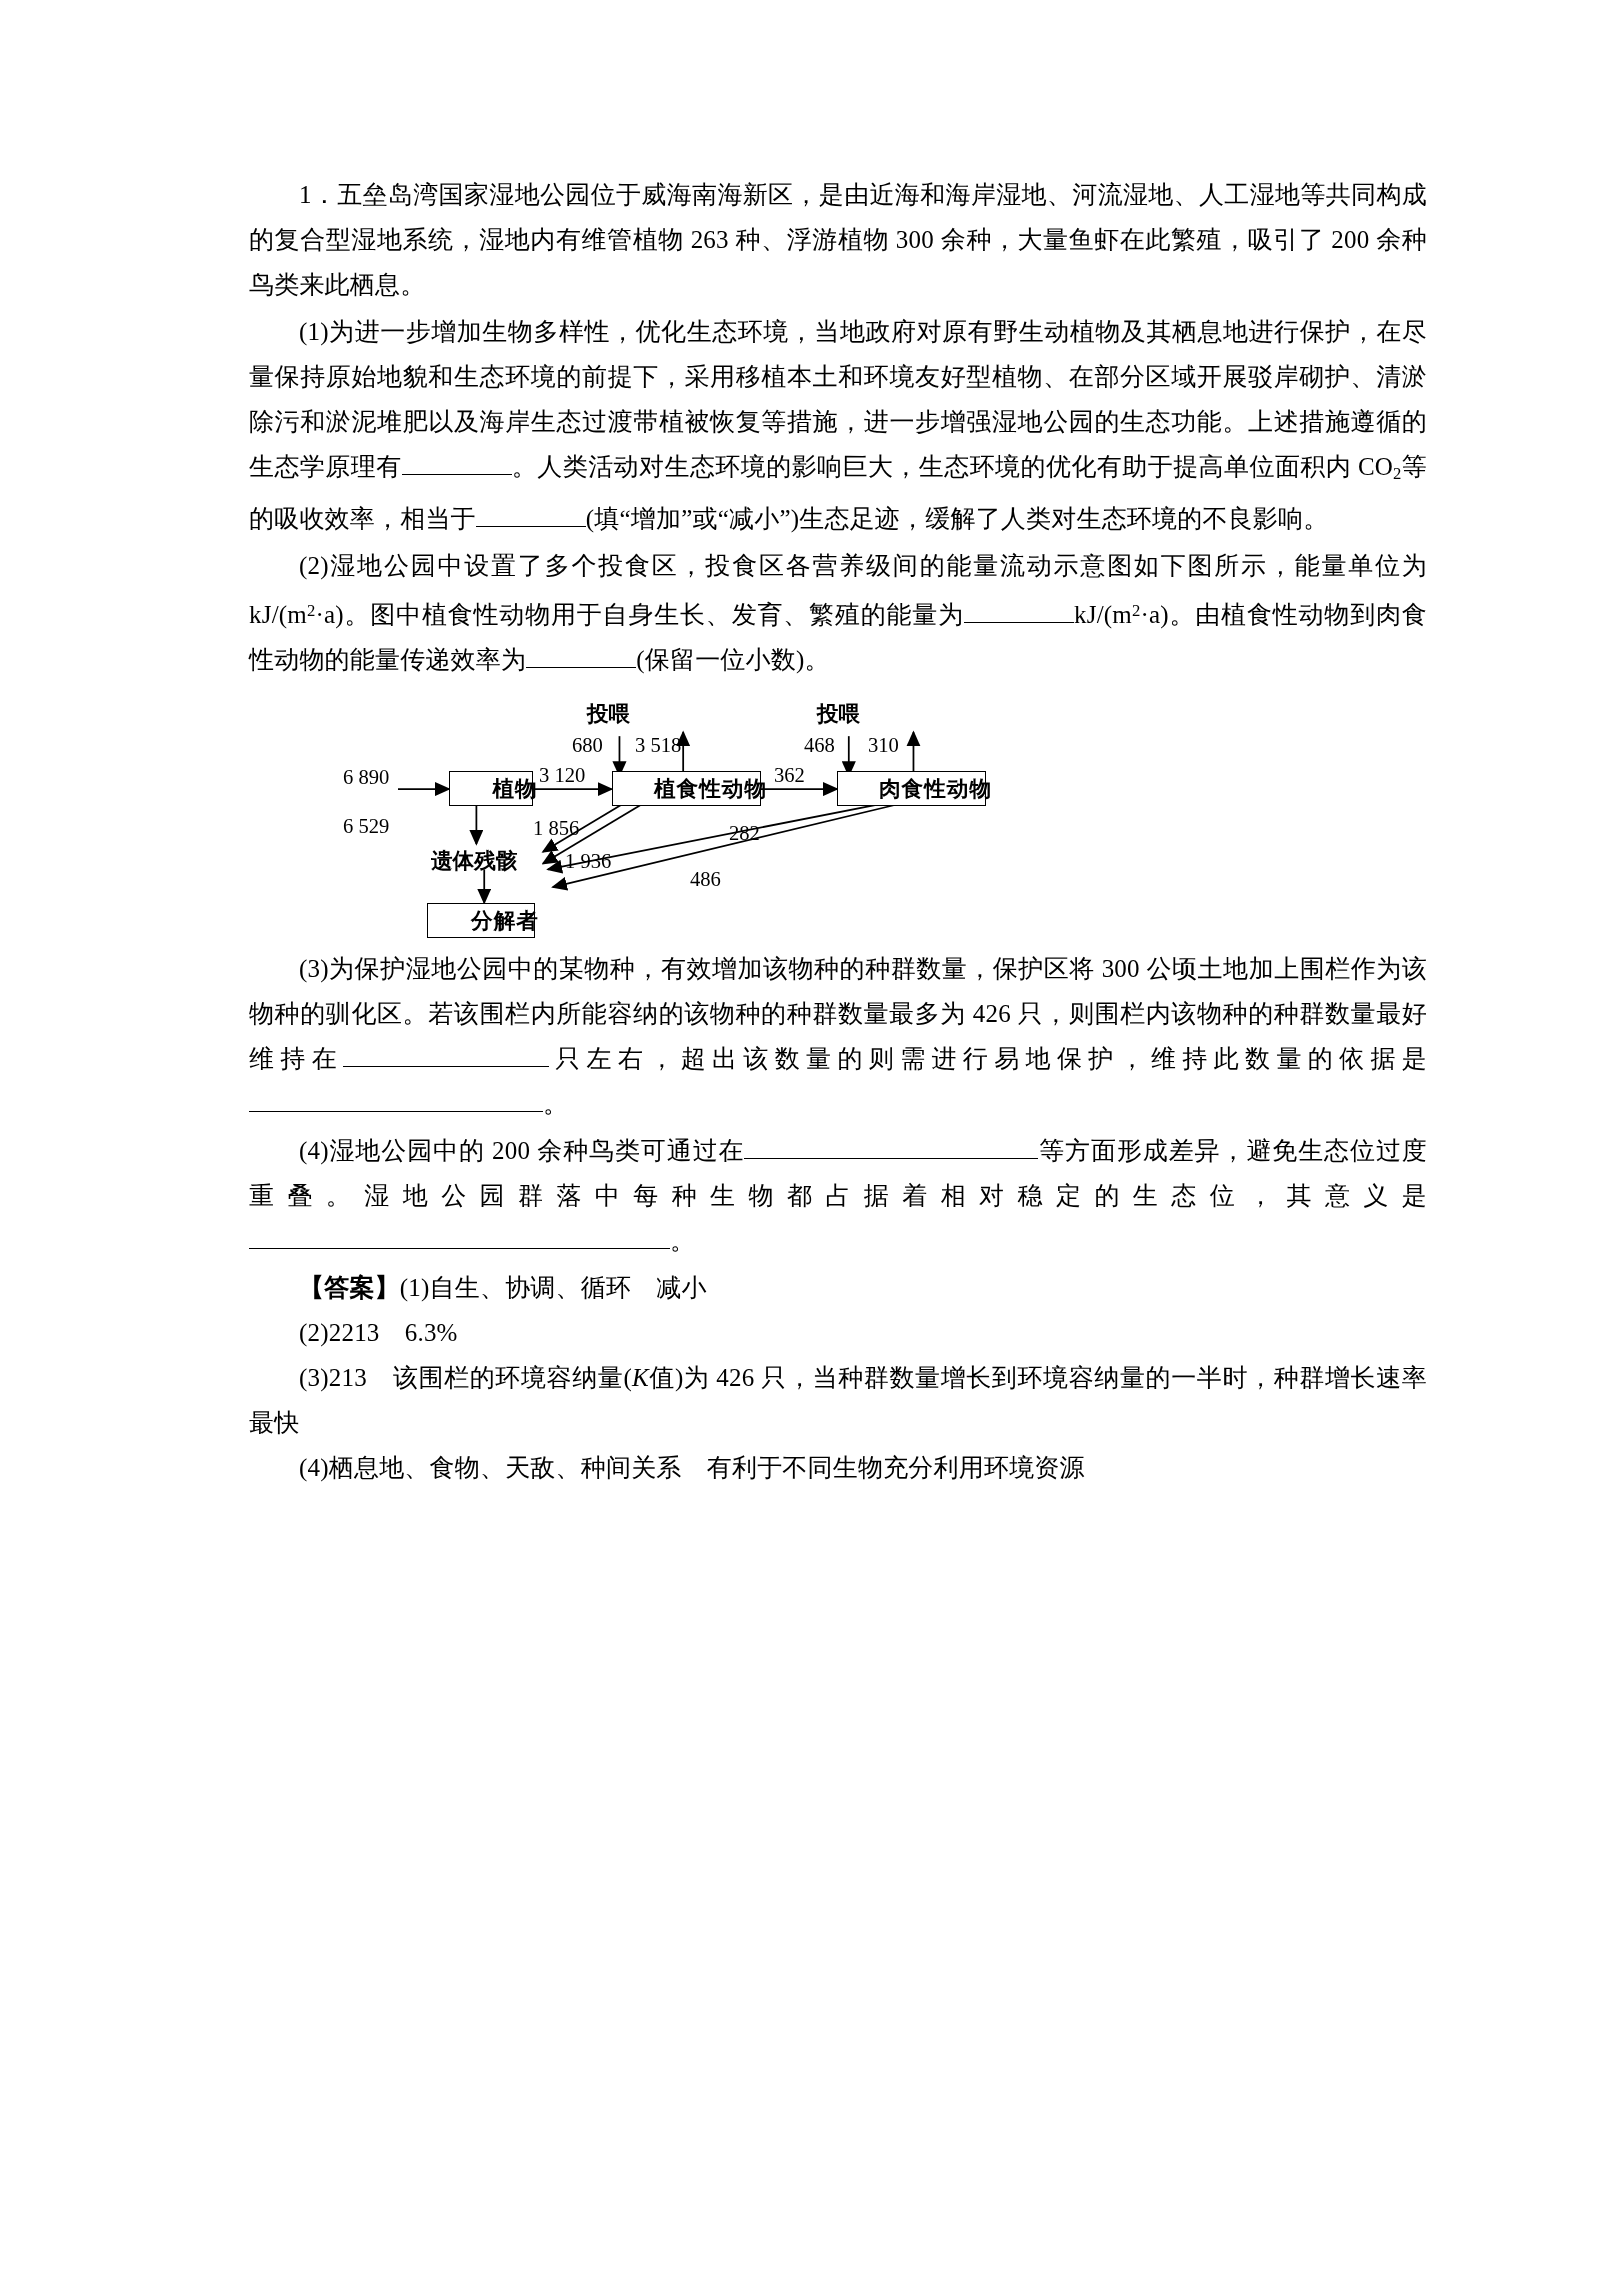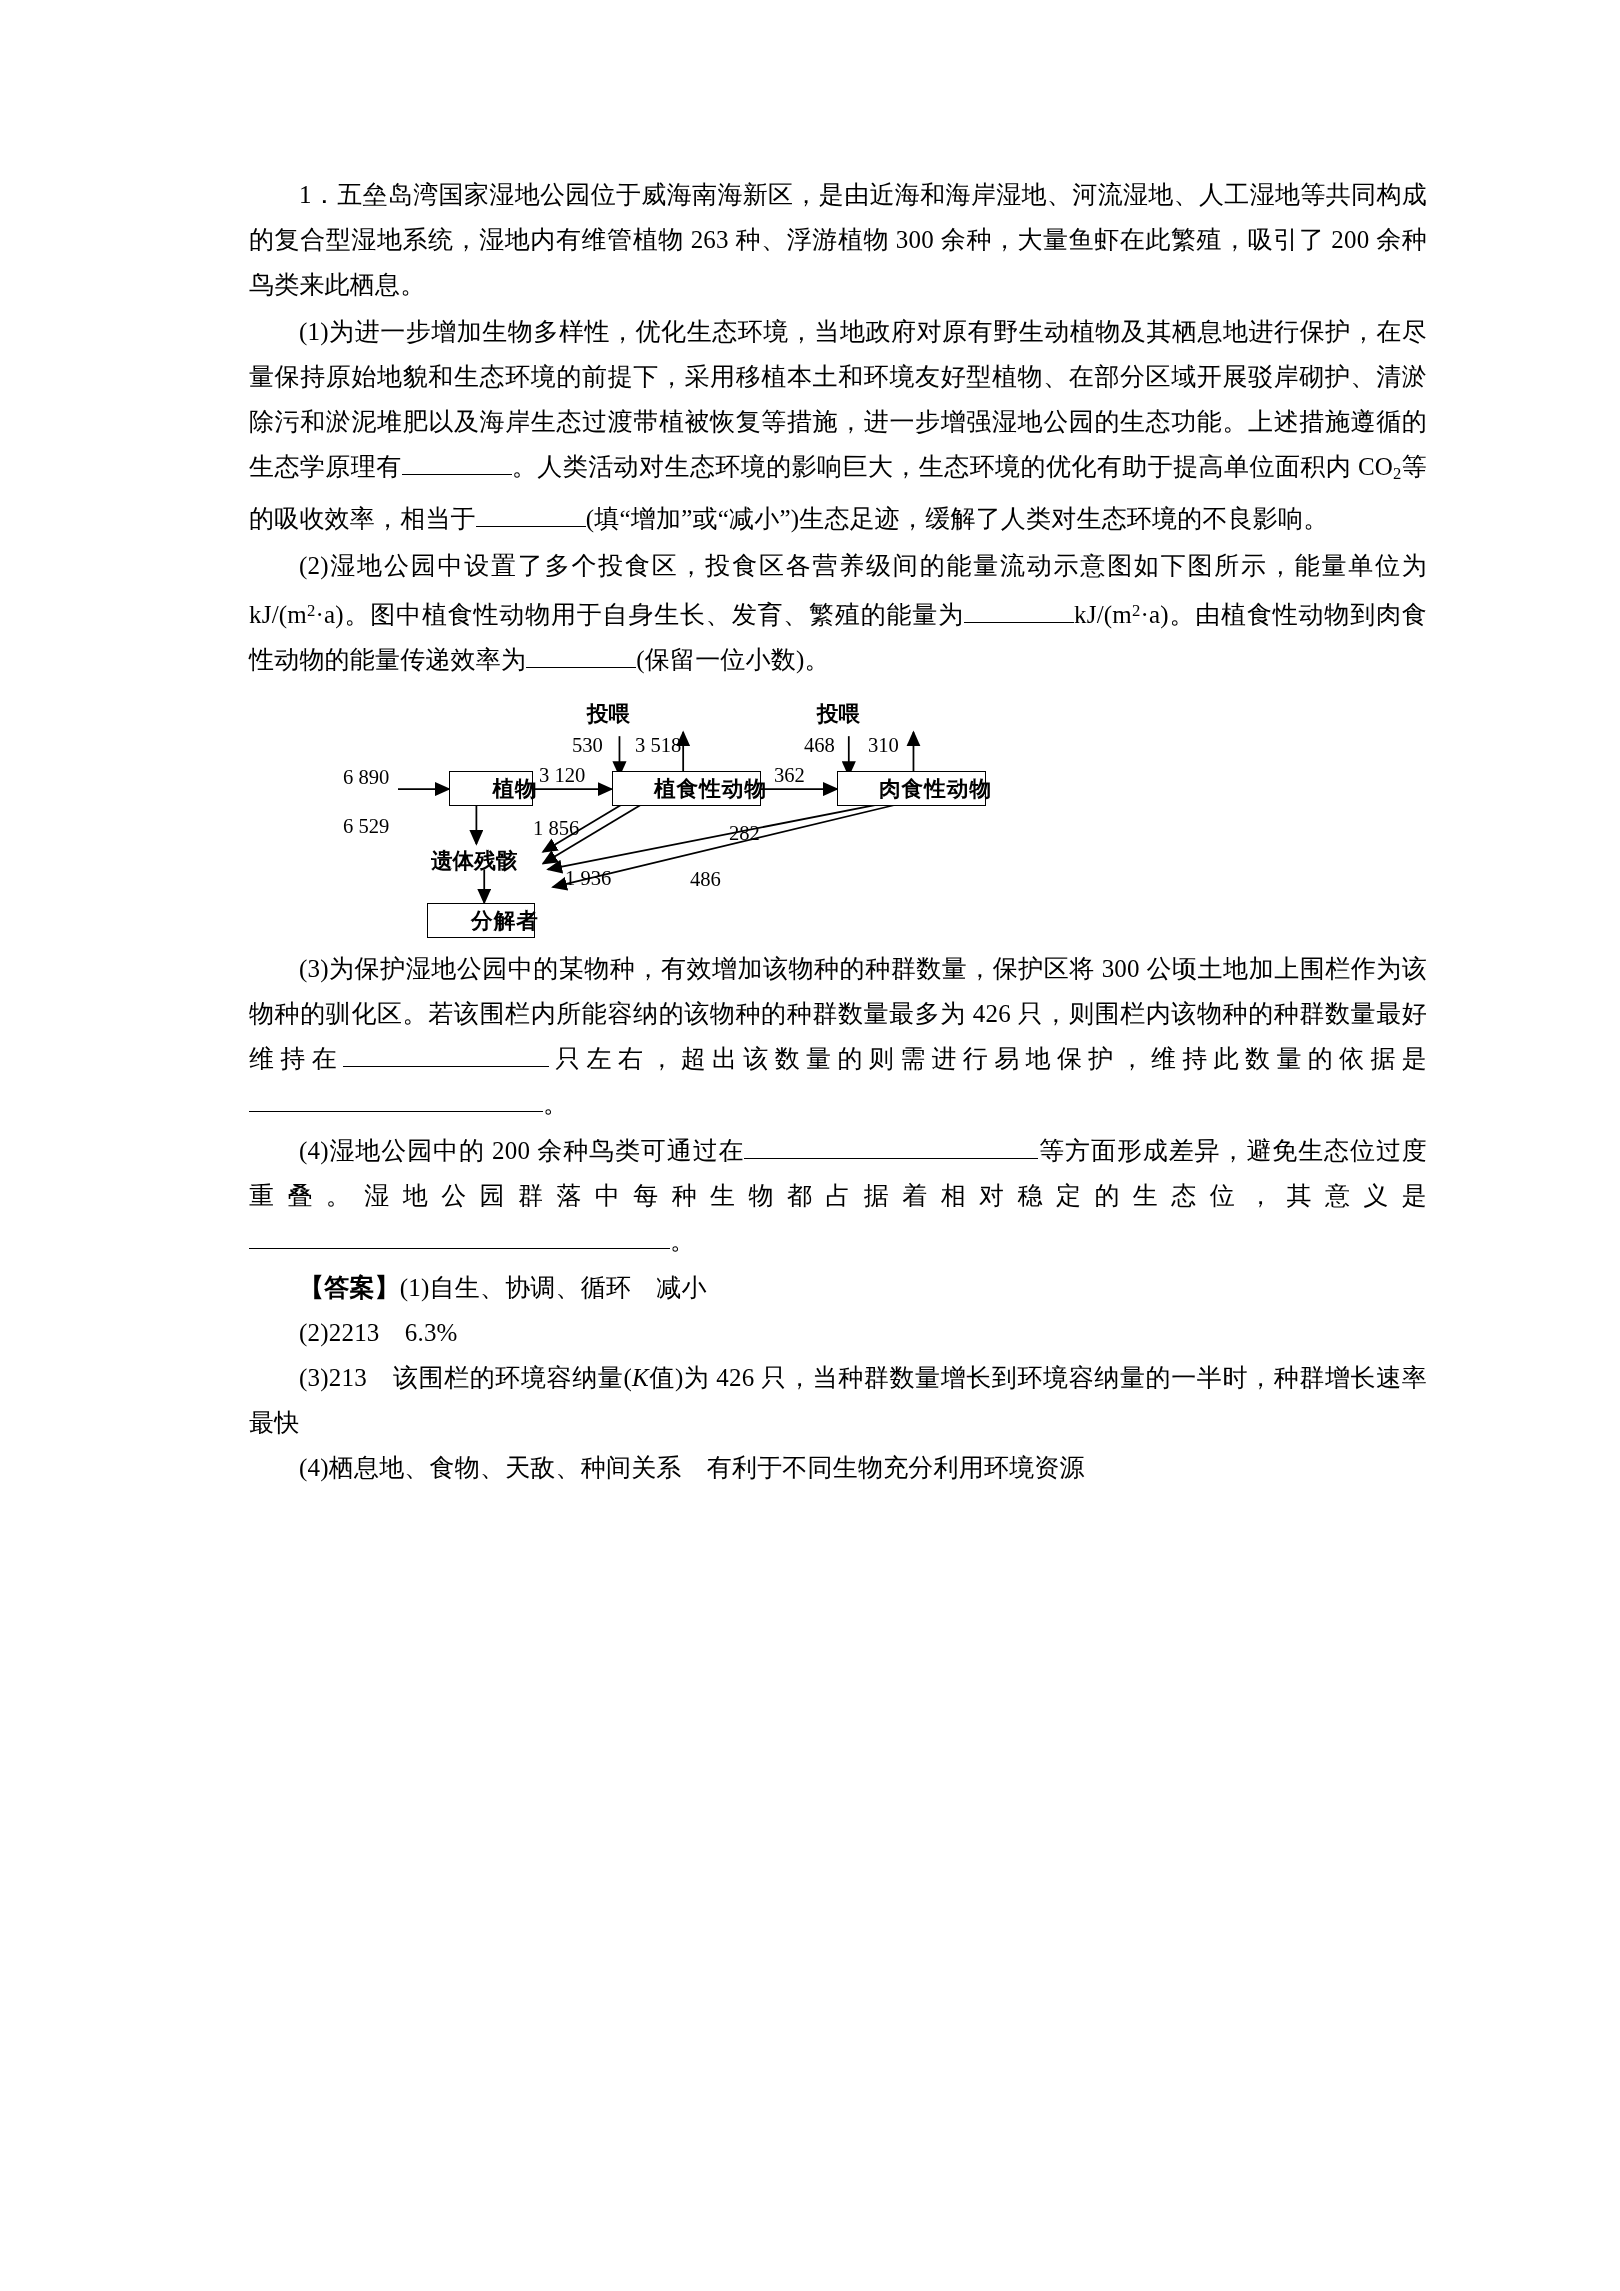--- a/index.html
+++ b/index.html
@@ -135,25 +135,25 @@
     <div class="dg-box" style="left:588px; top:76px; width:149px; height:35px;">肉食性动物</div>
     <div class="dg-label bold" style="left:182px; top:151px;">遗体残骸</div>
     <div class="dg-box" style="left:178px; top:208px; width:108px; height:35px;">分解者</div>
 
     <div class="dg-label bold" style="left:338px; top:3.9px;">投喂</div>
     <div class="dg-label bold" style="left:568px; top:3.9px;">投喂</div>
 
     <div class="dg-label" style="left:94px; top:71px;">6 890</div>
     <div class="dg-label" style="left:290px; top:69px;">3 120</div>
     <div class="dg-label" style="left:94px; top:120px;">6 529</div>
-    <div class="dg-label" style="left:323px; top:39px;">530</div>
+    <div class="dg-label" style="left:323px; top:39px;">680</div>
     <div class="dg-label" style="left:386px; top:39px;font-family:Liberation Serif, serif;">3 518</div>
     <div class="dg-label" style="left:525px; top:69px;">362</div>
     <div class="dg-label" style="left:284px; top:122px;">1 856</div>
-    <div class="dg-label" style="left:316px; top:172px;">1 936</div>
+    <div class="dg-label" style="left:316px; top:155px;">1 936</div>
     <div class="dg-label" style="left:555px; top:39px;">468</div>
     <div class="dg-label" style="left:619px; top:39px;">310</div>
     <div class="dg-label" style="left:480px; top:127px;">282</div>
     <div class="dg-label" style="left:441px; top:173px;">486</div>
   </div>
 
   <p class="para indent">
     <span>(3)为保护湿地公园中的某物种，有效增加该物种的种群数量，保护区将 300 公顷土地加上围栏作为该物种的驯化区。若该围栏内所能容纳的该物种的种群数量最多为 426 只，则围栏内该物种的种群数量最好维持在</span><span class="blank b-long"></span><span>只左右，超出该数量的则需进行易地保护，维持此数量的依据是</span><span class="blank b-xlong"></span><span>。</span>
   </p>
 

